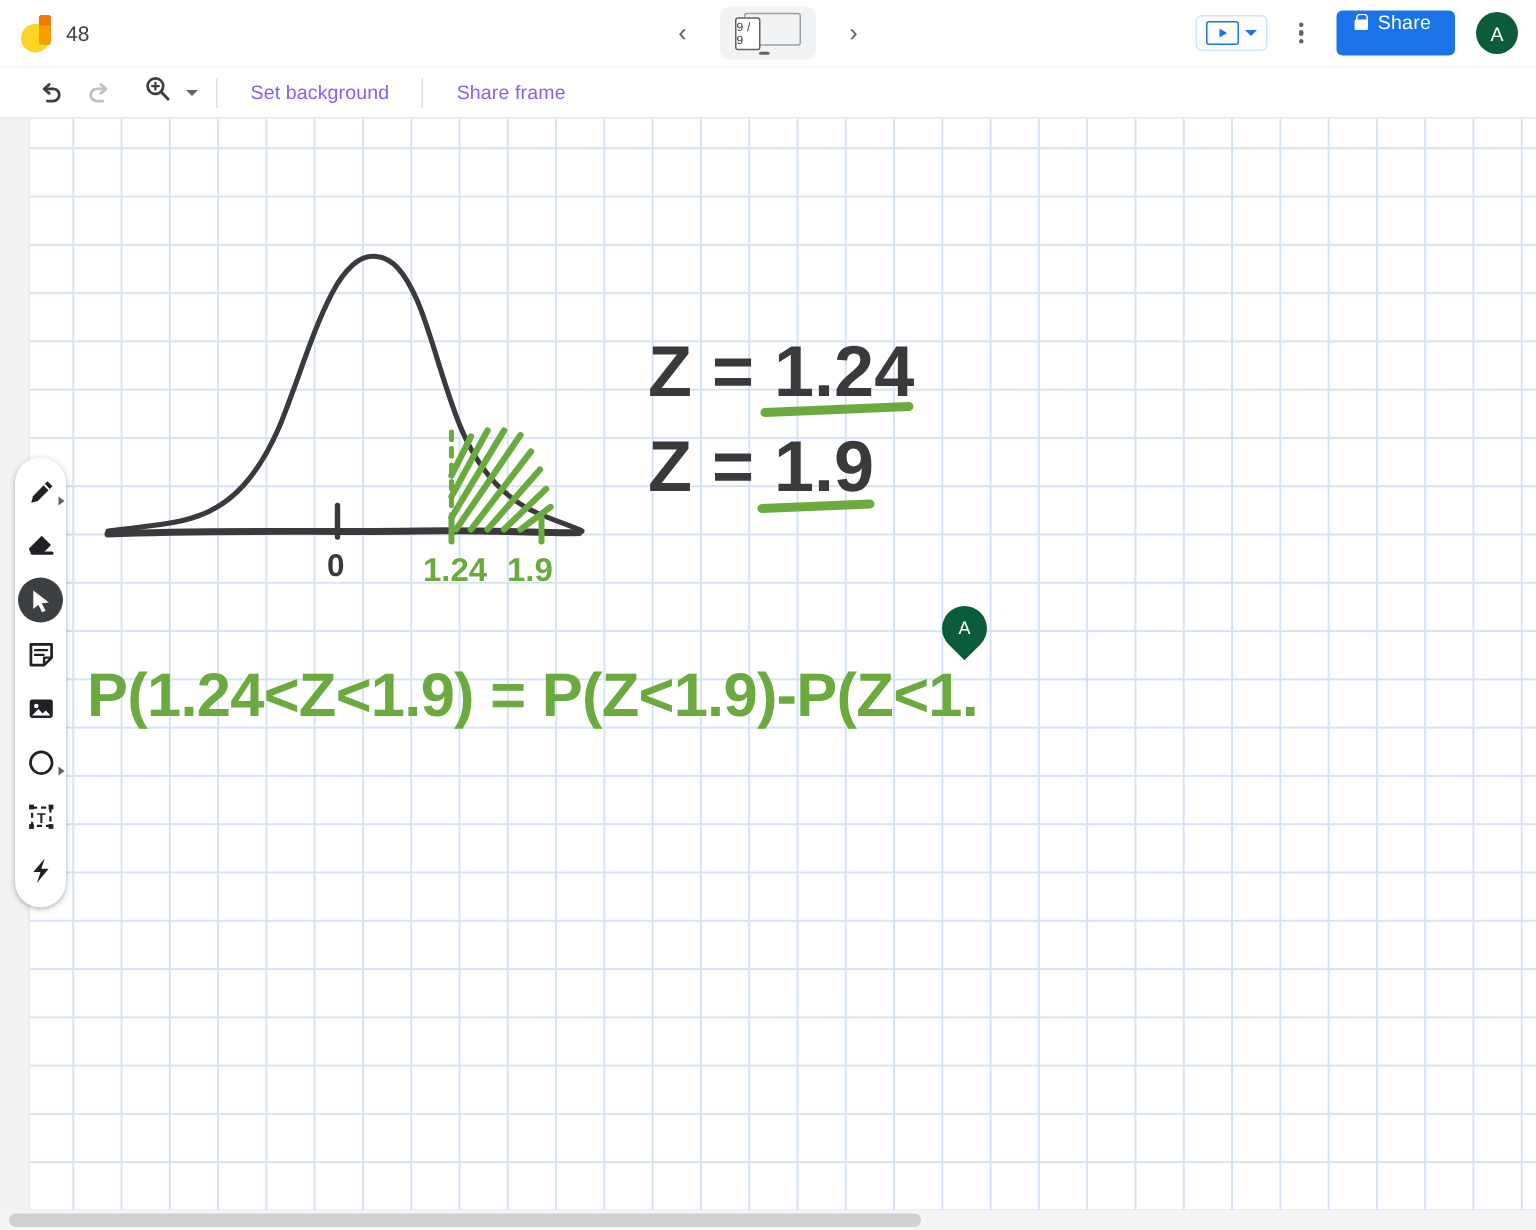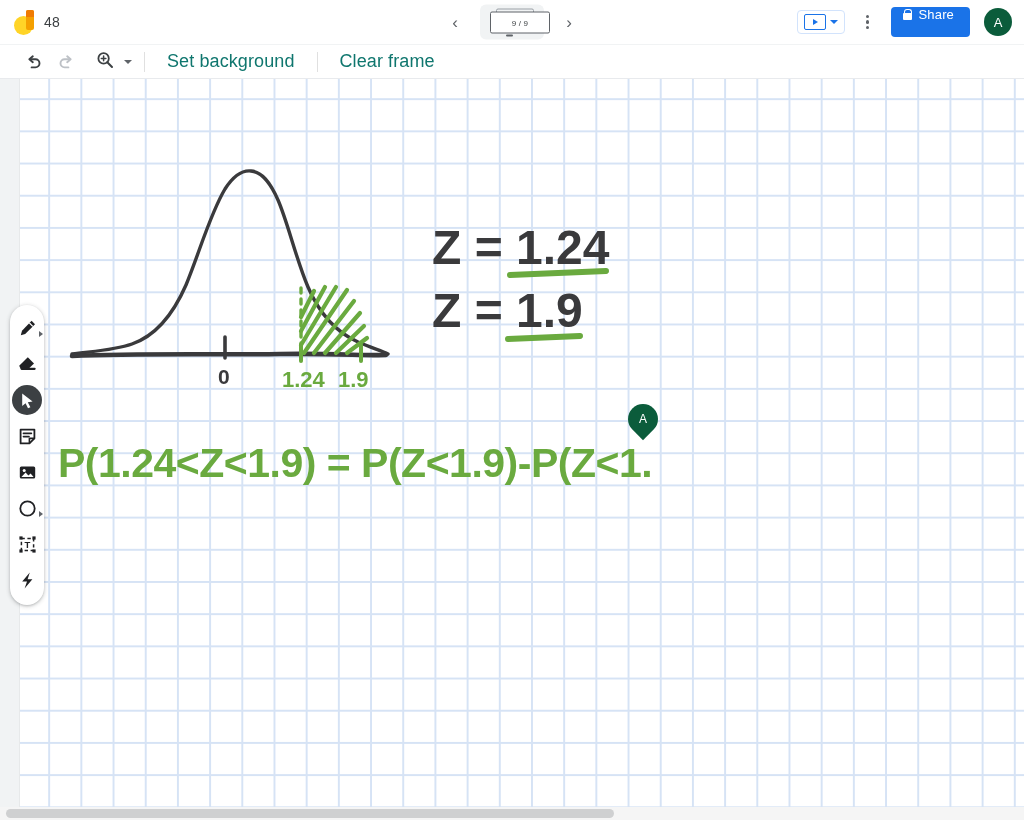--- a/index.html
+++ b/index.html
@@ -64,21 +64,21 @@
     position: relative; width: 44px; height: 26px;
   }
   .frame-icon .back {
     position: absolute; right: 0; top: 0;
     width: 38px; height: 22px;
     border: 1.6px solid #9aa0a6; border-radius: 2px;
     background: #f1f3f4;
   }
   .frame-icon .front {
     position: absolute; left: 0; top: 3px;
-    width: 60px; height: 22px;
+    width: 17px; height: 22px;
     border: 1.8px solid #5f6368; border-radius: 2px;
     background: #ffffff;
     display: flex; align-items: center; justify-content: center;
   }
   .frame-icon .front span {
     font-size: 8px; color: #3c4043; letter-spacing: .2px;
   }
   .frame-icon .stand {
     position: absolute; left: 16px; bottom: -2px;
     width: 7px; height: 2px; background: #5f6368; border-radius: 1px;
@@ -164,21 +164,21 @@
   .undo-glyph svg, .redo-glyph svg { display: block; }
   .tb-sep { width: 1px; height: 20px; background: #e0e0e0; margin: 0 10px; }
   .tb-caret {
     width: 0; height: 0;
     border-left: 4px solid transparent;
     border-right: 4px solid transparent;
     border-top: 4.5px solid #5f6368;
     margin-left: 4px; cursor: pointer;
   }
   .tb-text {
-    font-size: 18px; color: #0f766e;
+    font-size: 13px; color: #8b5cf6;
     padding: 5px 10px; border-radius: 4px; cursor: pointer;
     letter-spacing: .1px;
   }
   .zoom-wrap { display: flex; align-items: center; margin-left: 8px; }
 
   
   .stage {
     position: relative;
     width: 1024px; height: 741px;
     background: #f1f3f4; overflow: hidden;
@@ -329,21 +329,21 @@
           <line x1="7.6" y1="5.1" x2="7.6" y2="9.7" stroke="#3c4043" stroke-width="1.5" stroke-linecap="round"></line>
         </svg>
       </span>
     </div>
     <div class="tb-caret"></div>
   </div>
 
   <div class="tb-sep"></div>
   <div class="tb-text">Set background</div>
   <div class="tb-sep"></div>
-  <div class="tb-text">Clear frame</div>
+  <div class="tb-text">Share frame</div>
 </div>
 
 <div class="stage">
 
   <div class="canvas">
 
     <svg class="ink" viewBox="0 0 1004 728">
 
       <g>
         <path d="M52,275 C75,272 95,271 112,265 C135,257 152,238 166,206

